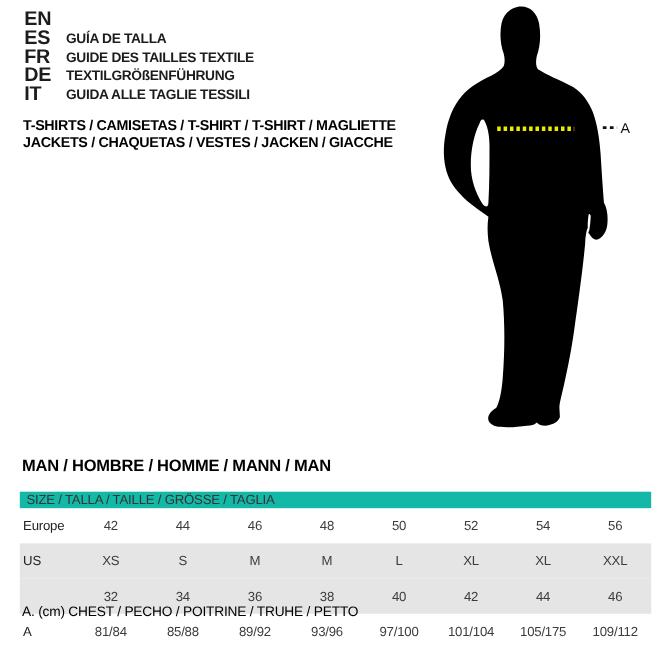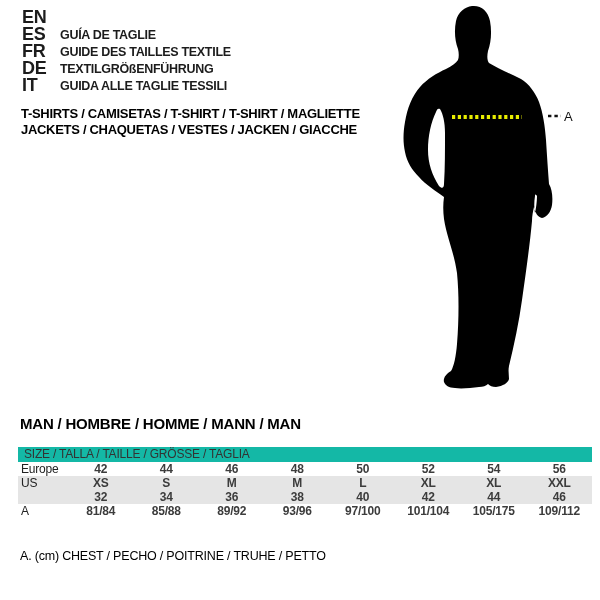--- a/index.html
+++ b/index.html
@@ -43,50 +43,49 @@
     font-size: 15px; font-weight: 700; color: #000; letter-spacing: -0.2px;
   }
 
   
   .size-table { position: absolute; left: 18px; top: 447px; width: 574px; }
   .thead {
     height: 15px; line-height: 15px; background: #14b8a6;
     font-size: 12px; font-weight: 400; color: #333;
     padding-left: 6px; letter-spacing: -0.2px;
   }
-  .trow { display: flex; height: 14px; align-items: center; }
+  .trow { display: flex; height: 32px; align-items: center; }
   .trow.stripe { background: #e5e5e5; }
   .rlabel {
     width: 50px; padding-left: 3px; font-size: 12px; color: #222;
     letter-spacing: -0.2px;
   }
   .cell {
     flex: 1 1 0; text-align: center; font-size: 12px; color: #3c3c3c;
     letter-spacing: -0.2px;
-    font-weight: bold;
   }
 
   
   .footnote {
     position: absolute; left: 20px; top: 549px;
     font-size: 12.5px; font-weight: 400; color: #000; letter-spacing: -0.2px;
   }
 </style>
 </head>
 <body>
 
 <div class="canvas">
 
   <div class="lang-list">
     <div class="lang-row">
       <span class="lang-code">EN</span>
     </div>
     <div class="lang-row">
       <span class="lang-code">ES</span>
-      <span class="lang-name">GUÍA DE TAGLIE</span>
+      <span class="lang-name">GUÍA DE TALLA</span>
     </div>
     <div class="lang-row">
       <span class="lang-code">FR</span>
       <span class="lang-name">GUIDE DES TAILLES TEXTILE</span>
     </div>
     <div class="lang-row">
       <span class="lang-code">DE</span>
       <span class="lang-name">TEXTILGRÖßENFÜHRUNG</span>
     </div>
     <div class="lang-row">

